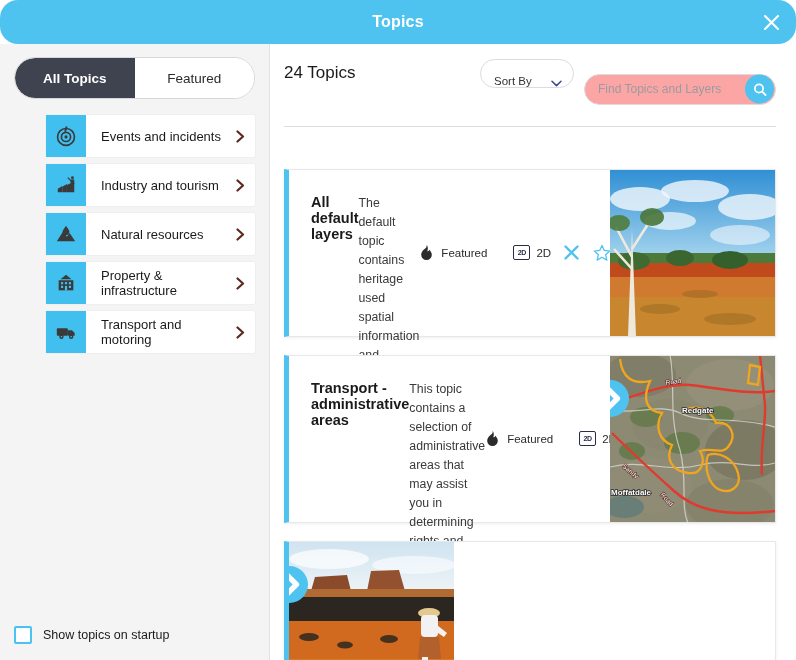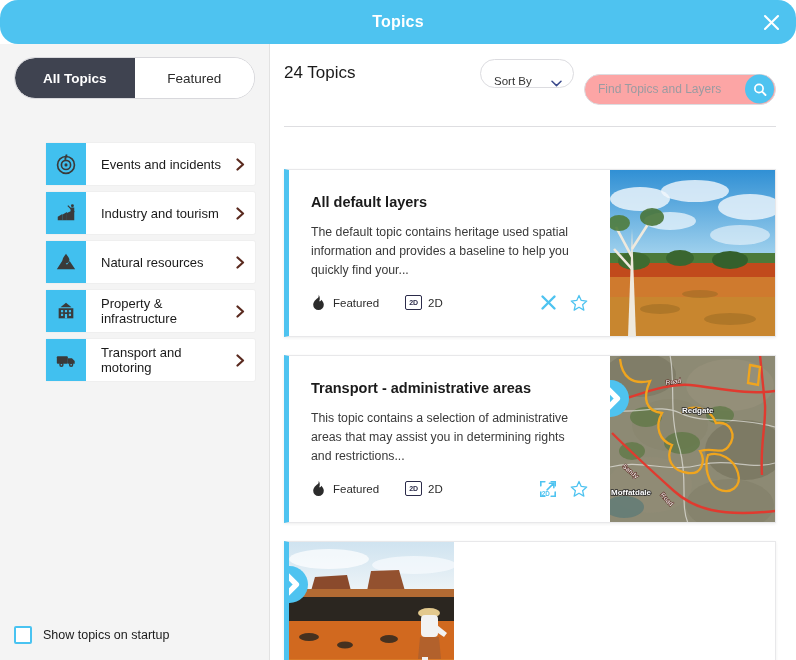--- a/index.html
+++ b/index.html
@@ -45,21 +45,21 @@
     display: flex;
     min-height: 0;
   }
 
   
   .sidebar {
     width: 270px; flex: 0 0 270px;
     background: #F4F4F4;
     border-right: 1px solid #E2E2E2;
     position: relative;
-    display: flex; flex-direction: column; gap: 28px;
+    display: flex; flex-direction: column;
   }
   .segmented {
     margin: 13px 14px 0 14px;
     height: 42px;
     border-radius: 21px;
     border: 1px solid #D8D8DC;
     background: #ffffff;
     display: flex;
     overflow: hidden;
   }
@@ -202,21 +202,21 @@
     background: #ffffff;
     border: 1px solid #E8E8EA;
     border-left: 5px solid #4EC3F0;
     box-shadow: 0 1px 3px rgba(0,0,0,0.07);
     overflow: visible;
   }
   .card-body {
     flex: 1 1 auto;
     padding: 24px 22px 0 22px;
     min-width: 0;
-    display: flex; flex-direction: column;
+    display: flex; flex-direction: row;
   }
   .card-title {
     font-size: 14.5px;
     font-weight: bold;
     color: #1a1a1a;
     margin-bottom: 13px;
   }
   .card-desc {
     font-size: 12.3px;
     line-height: 19px;

